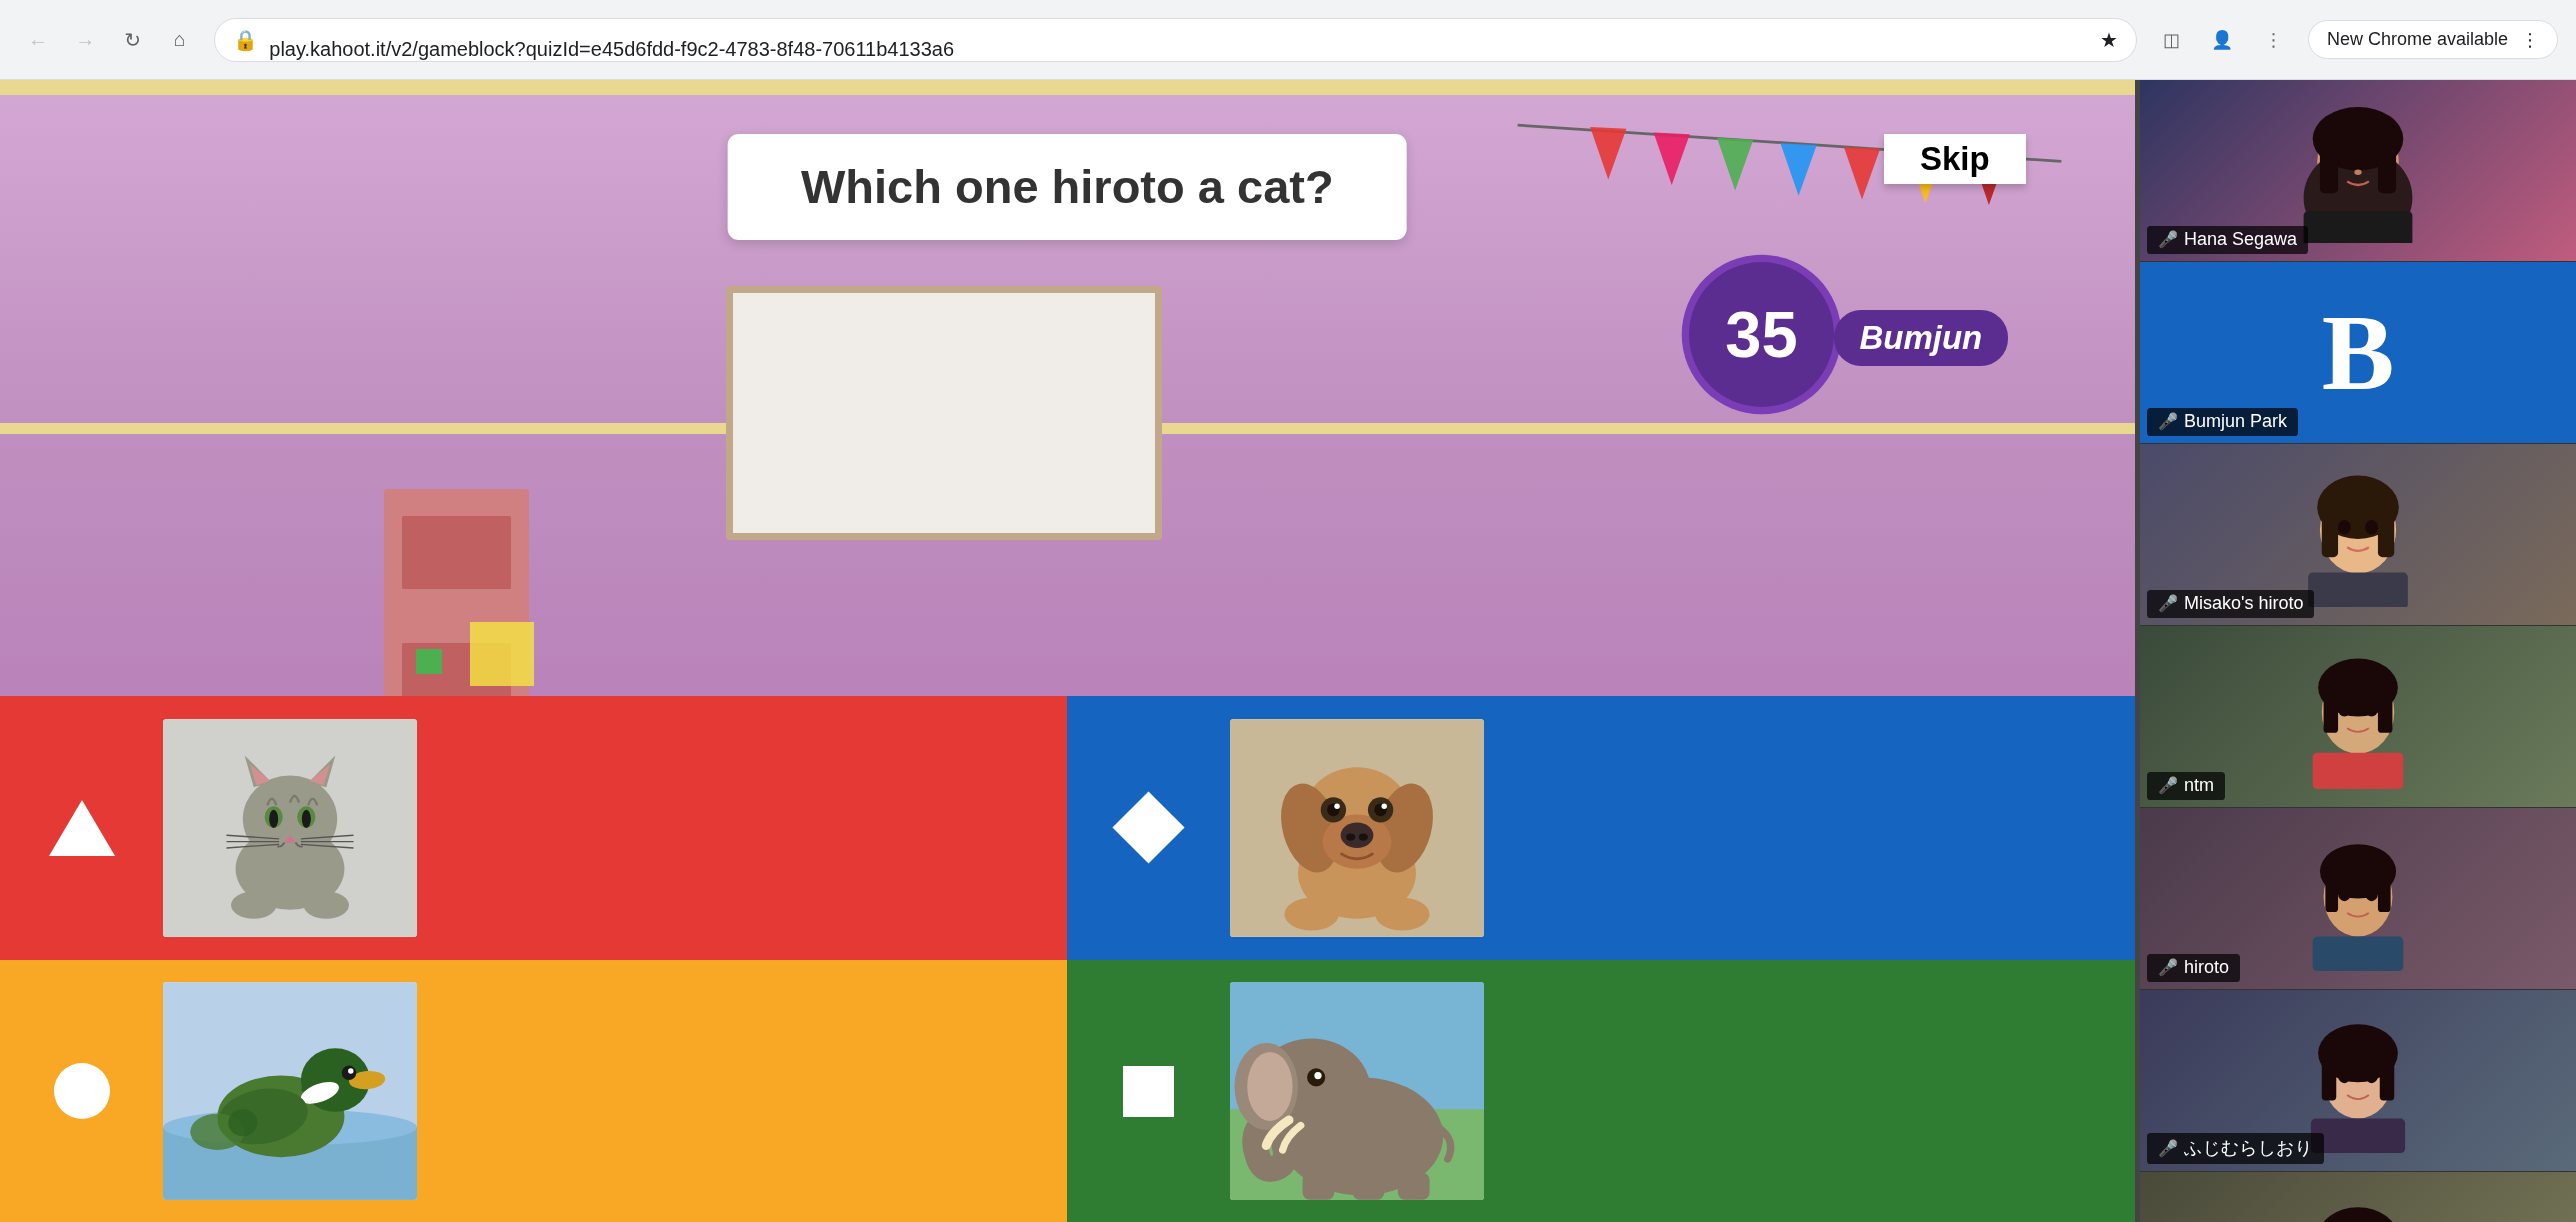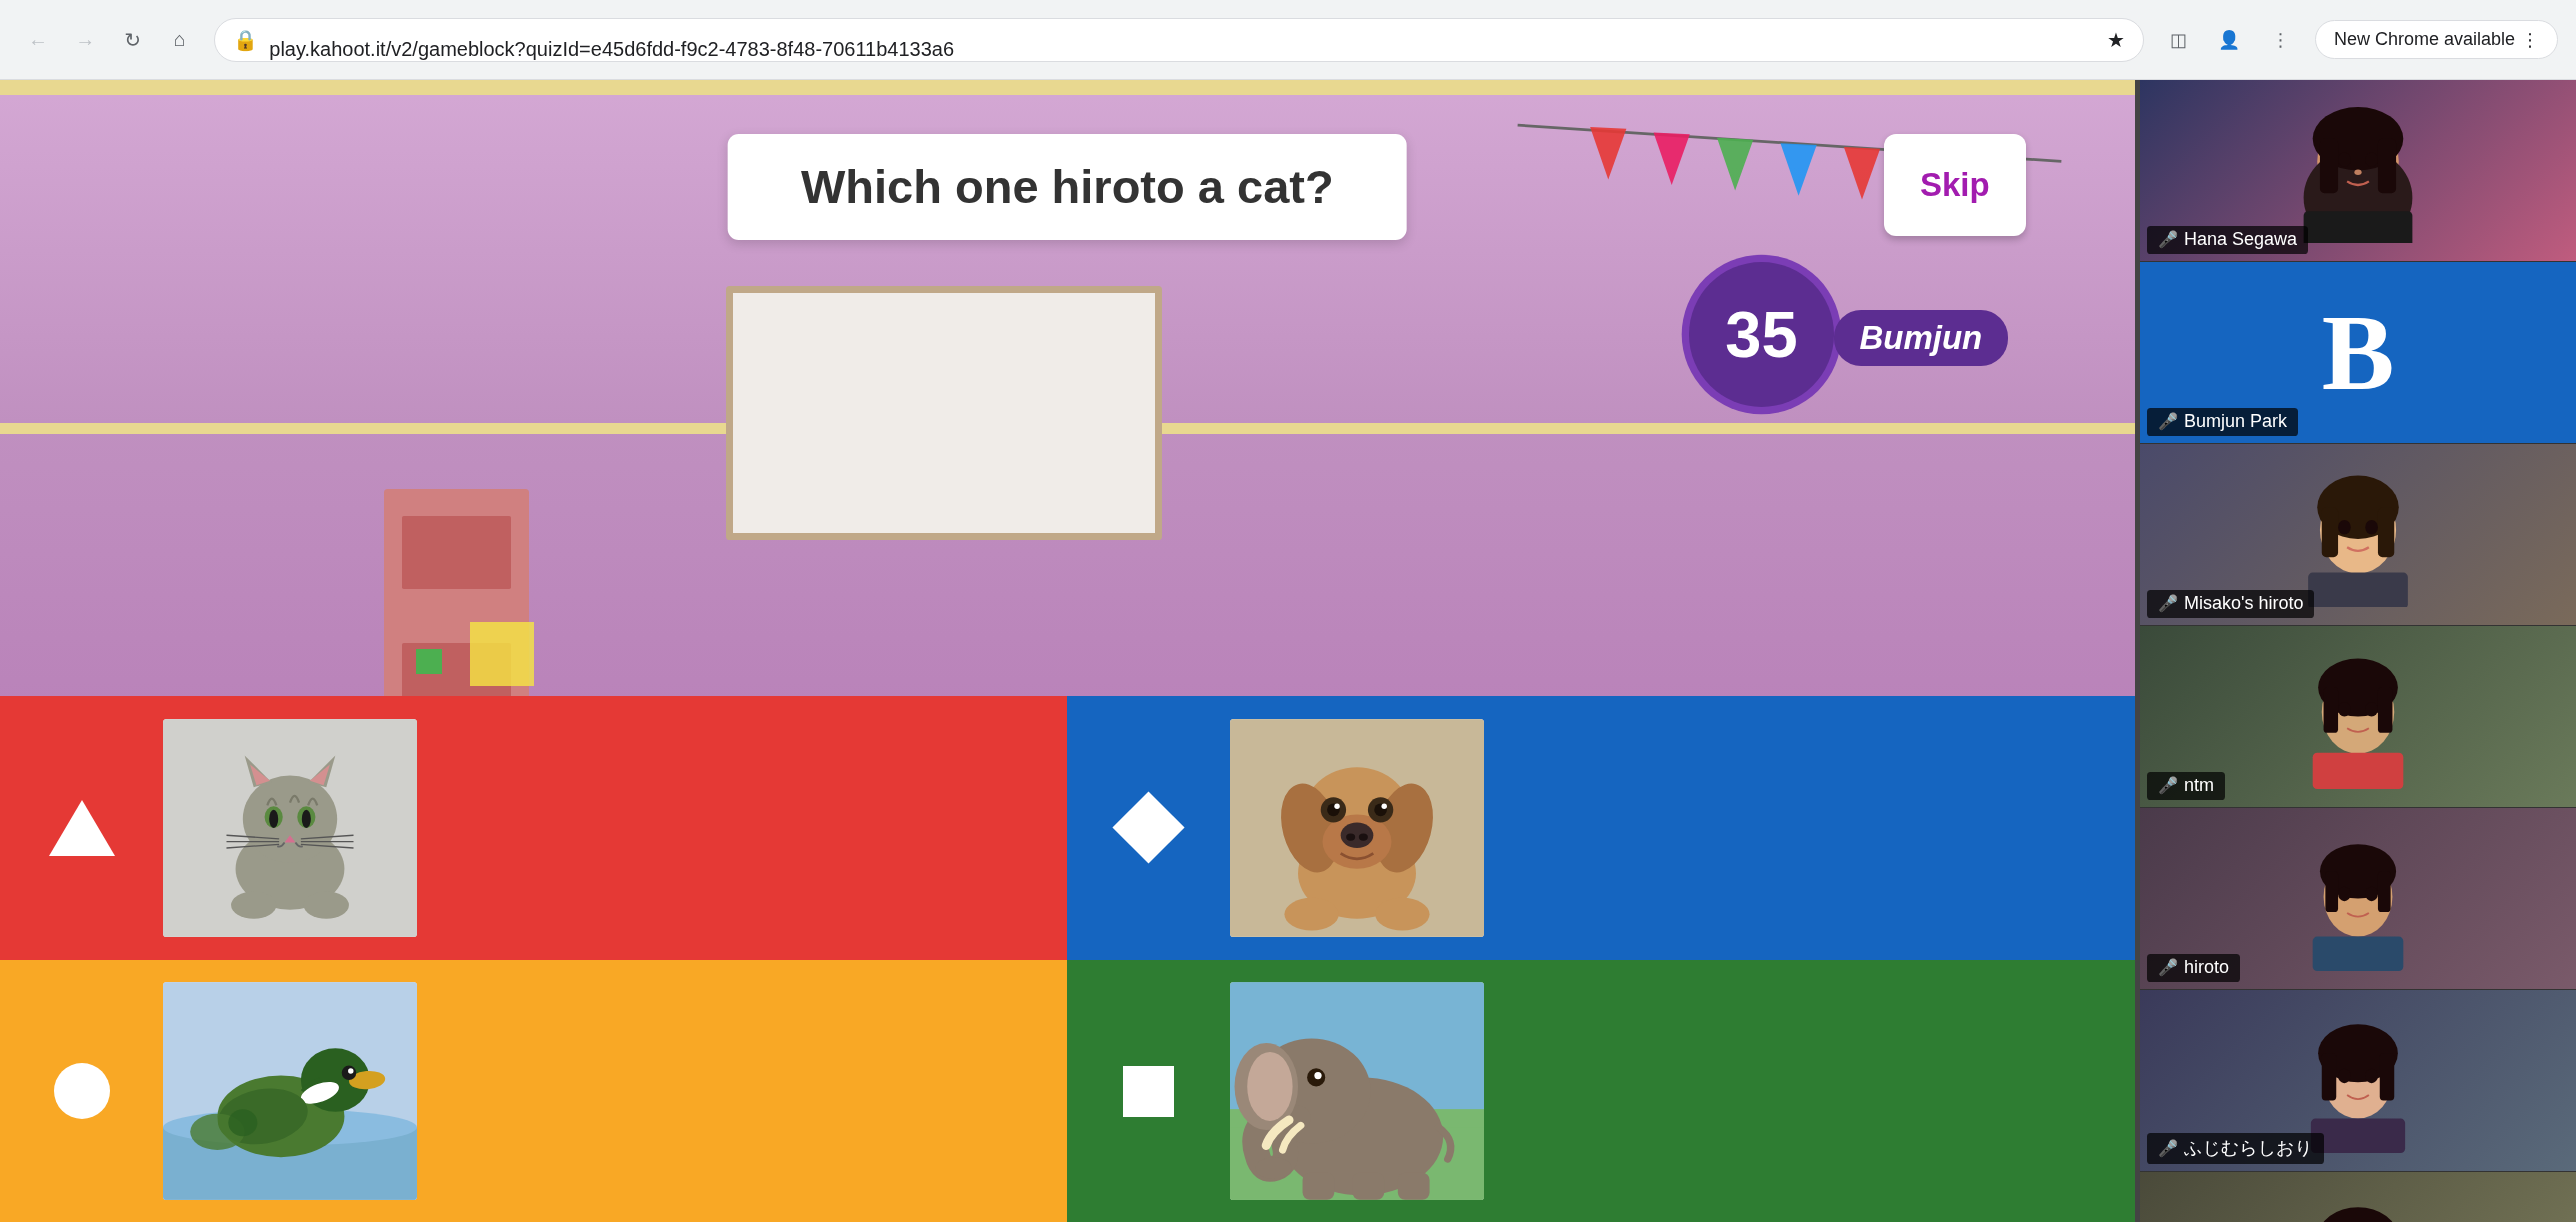--- a/index.html
+++ b/index.html
@@ -54,21 +54,21 @@
     }
     .new-chrome-badge {
       background: white;
       border: 0.9px solid #dadce0;
       border-radius: 22px;
       padding: 7.3px 18px;
       font-size: 18px;
       color: #202124;
       display: flex;
       align-items: center;
-      gap: 6px;
+      gap: 13px;
       cursor: pointer;
       white-space: nowrap;
     }
 
     
     .main-content {
       flex: 1;
       display: flex;
       overflow: hidden;
     }
@@ -157,25 +157,25 @@
       z-index: 10;
     }
 
     
     .skip-btn {
       position: absolute;
       top: 54px;
       right: 109px;
       background: white;
       border: none;
-      border-radius: 12px;
-      padding: 32px 36px;
+      border-radius: 0;
+      padding: 6px 36px;
       font-size: 33px;
       font-weight: bold;
-      color: #a21caf;
+      color: #000000;
       cursor: pointer;
       box-shadow: 0 3.6px 7.3px rgba(0,0,0,0.2);
       z-index: 10;
     }
 
     
     .timer-circle {
       position: absolute;
       top: 182px;
       left: 54px;

